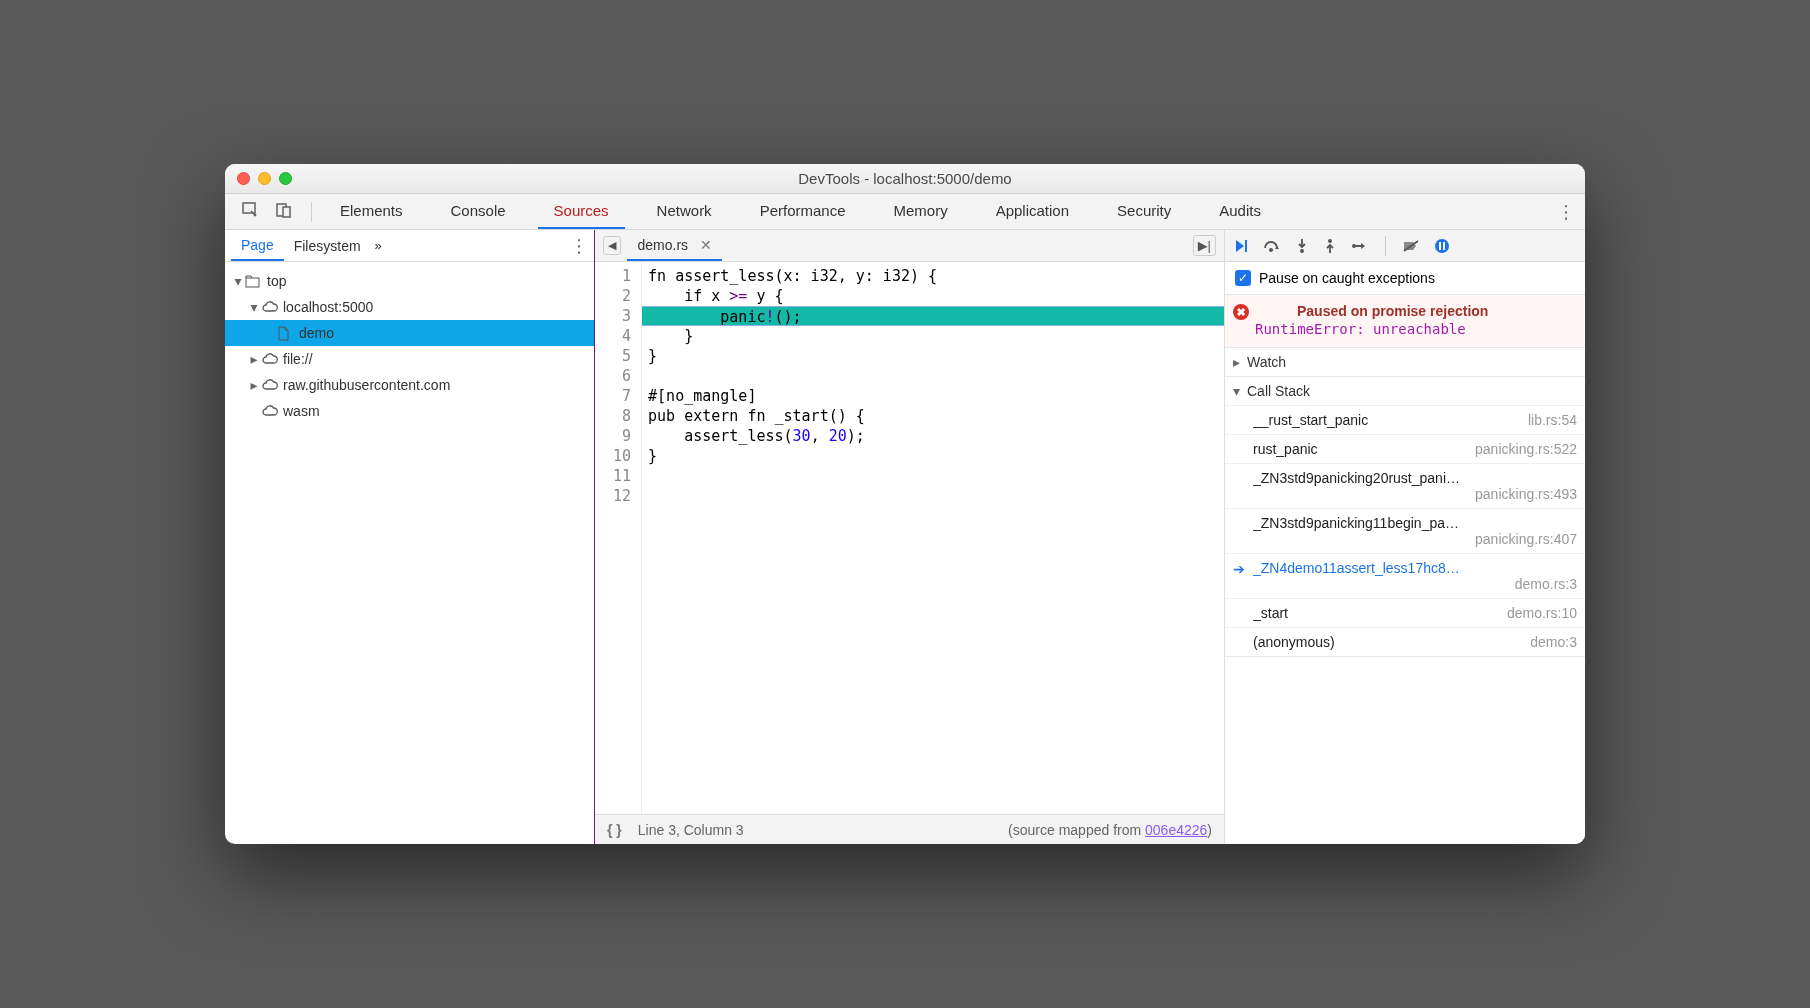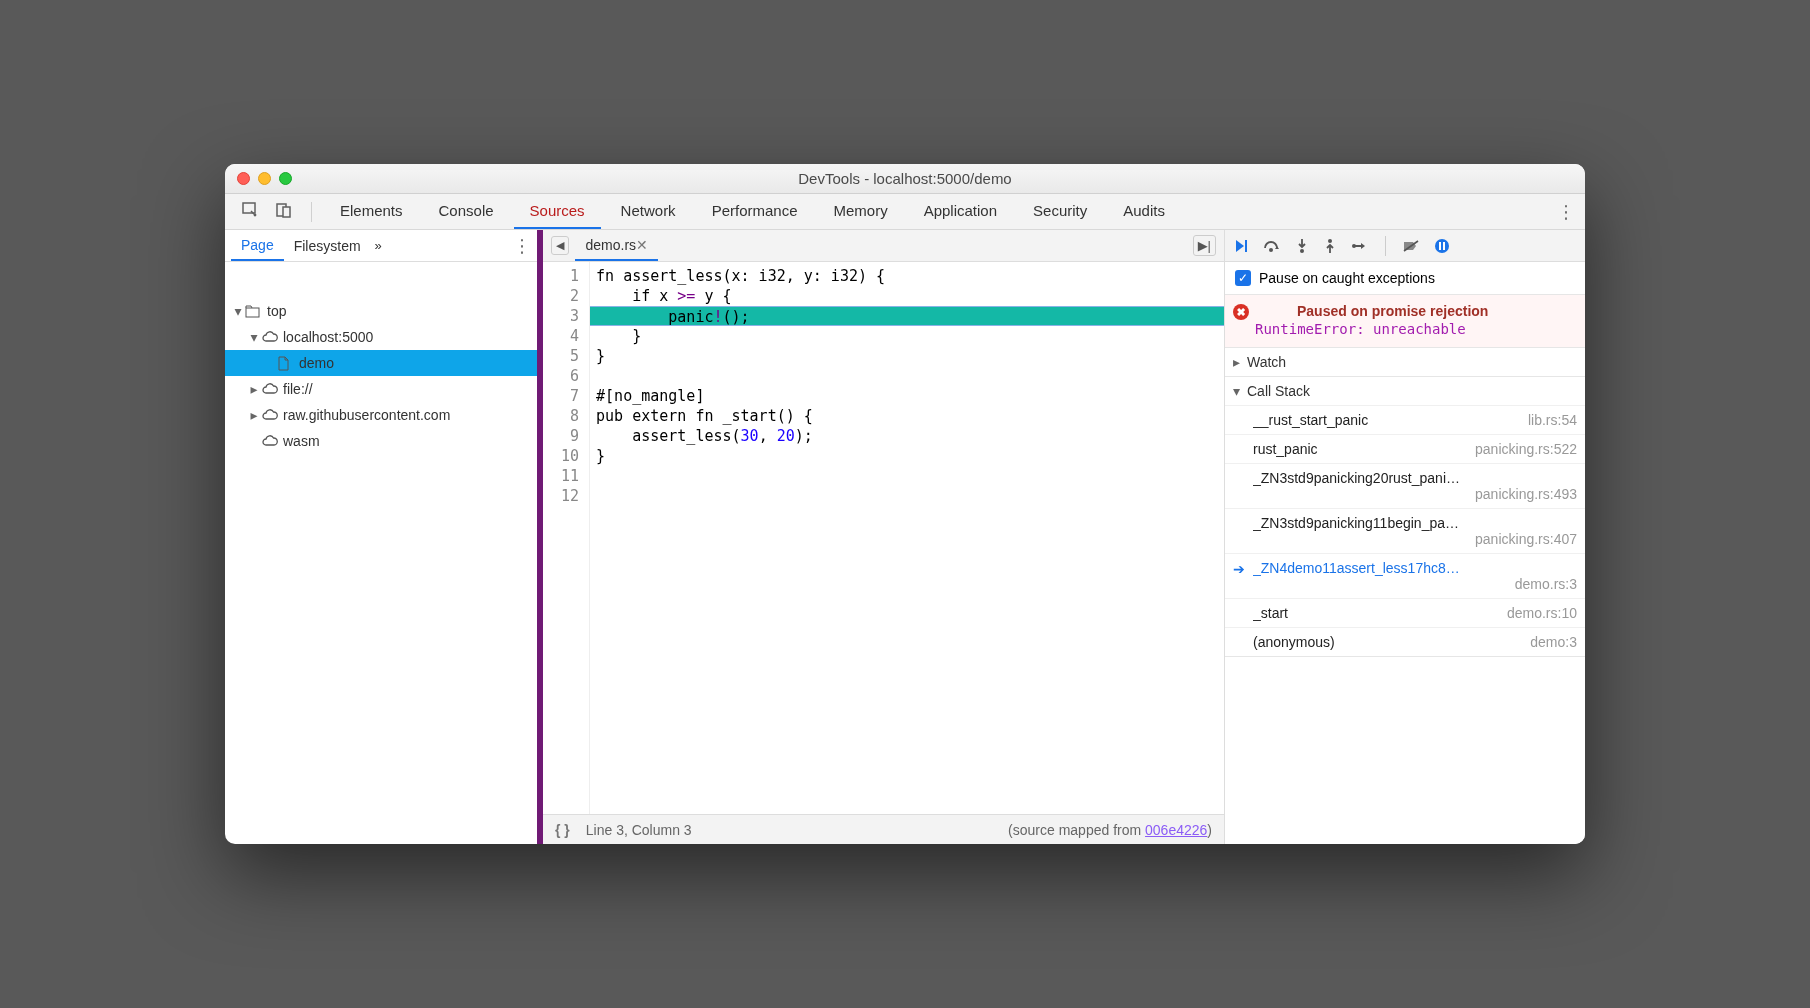--- a/index.html
+++ b/index.html
@@ -30,41 +30,41 @@
 .tl.y{background:#ffbd2e;border:1px solid #dea021;}
 .tl.g{background:#28c940;border:1px solid #17a729;}
 .titlebar .title{position:absolute;left:0;right:0;text-align:center;font-size:15px;color:#4a4a4a;}
 .toolbar{
   height:36px;border-bottom:1px solid #d8d8d8;
   display:flex;align-items:center;padding:0 10px;gap:4px;
   background:#f3f3f3;
 }
 .tb-icon{color:#606060;margin:0 6px;cursor:pointer;}
 .vr{width:1px;height:20px;background:#d0d0d0;margin:0 8px;}
-.tabs{display:flex;gap:4px;}
+.tabs{display:flex;gap:16px;}
 .tab{padding:8px 16px;color:#333;font-size:15px;cursor:pointer;}
 .tab.active{color:#b91c1c;border-bottom:2px solid #1a73e8;}
 .kebab{margin-left:auto;font-size:18px;color:#666;cursor:pointer;}
 .main{flex:1;display:flex;min-height:0;}
-.left{width:318px;border-right:6px solid #701a75;display:flex;flex-direction:column;gap:30px;}
+.left{width:370px;border-right:1px solid #701a75;display:flex;flex-direction:column;}
 .left-tabs{display:flex;align-items:center;border-bottom:1px solid #ddd;height:32px;padding:0 6px;}
 .left-tab{padding:6px 10px;color:#333;font-size:14px;cursor:pointer;}
 .left-tab.active{color:#1a73e8;border-bottom:2px solid #1a73e8;}
 .left-tabs .more{margin-left:4px;color:#333;}
 .left-tabs .kebab2{margin-left:auto;color:#666;cursor:pointer;font-size:18px;}
 .tree{padding:6px 0;font-size:14px;color:#333;overflow:auto;flex:1;}
 .tree-row{display:flex;align-items:center;height:26px;padding-left:6px;cursor:pointer;}
 .tree-row.sel{background:#0ea5e9;}
 .tree .arr{display:inline-block;width:14px;text-align:center;color:#666;}
 .tree .spacer{display:inline-block;}
 .folder-ic,.cloud-ic,.file-ic{display:inline-flex;width:18px;color:#555;margin-right:4px;align-items:center;}
 .center{flex:1;display:flex;flex-direction:column;border-right:1px solid #ddd;min-width:0;}
 .filetabs{height:32px;border-bottom:1px solid #ddd;display:flex;align-items:center;gap:6px;padding:0 8px;background:#f3f3f3;}
 .nav-btn{border:1px solid #ccc;border-radius:3px;padding:2px 4px;color:#555;cursor:pointer;font-size:11px;}
-.ftab{display:flex;align-items:center;gap:0;padding:6px 10px;border-bottom:2px solid #1a73e8;color:#333;font-size:14px;}
+.ftab{display:flex;align-items:center;gap:12px;padding:6px 10px;border-bottom:2px solid #1a73e8;color:#333;font-size:14px;}
 .ftab .x{color:#777;cursor:pointer;}
 .maximize{margin-left:auto;border:1px solid #ccc;border-radius:3px;padding:2px 4px;color:#555;cursor:pointer;}
 .editor{flex:1;display:flex;font-family:Menlo,Consolas,monospace;font-size:15px;background:#fff;overflow:auto;}
 .gutter{background:#fff;color:#888;text-align:right;padding:4px 10px 4px 18px;border-right:1px solid #eee;user-select:none;}
 .gutter div{height:20px;line-height:20px;}
 .code{flex:1;padding:4px 0;}
 .code .ln{height:20px;line-height:20px;white-space:pre;padding-left:6px;}
 .code .ln.hl{background:#14b8a6;border-top:1px solid #8ab2e6;border-bottom:1px solid #8ab2e6;}
 .num{color:#1a00ff;}
 .op{color:#708;}

